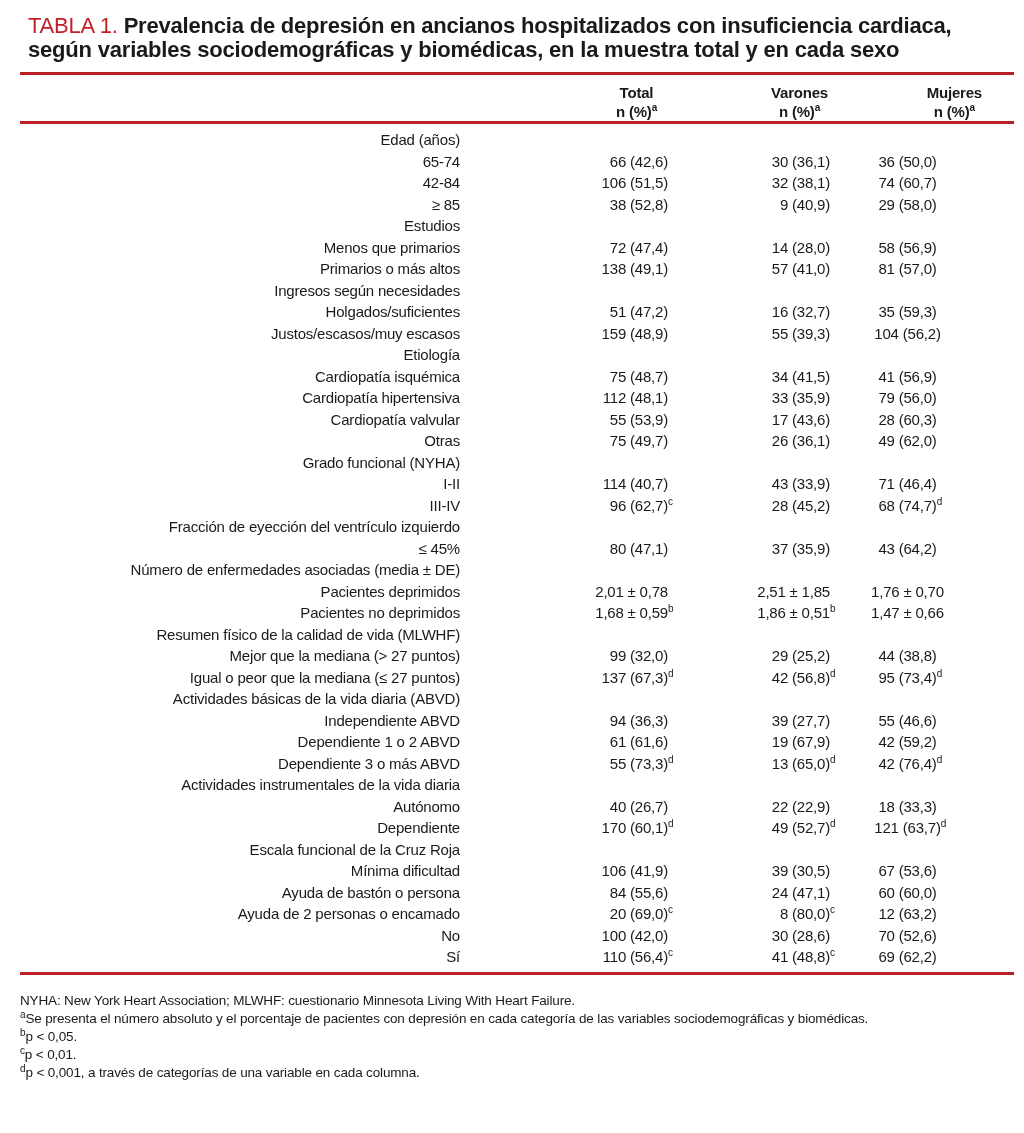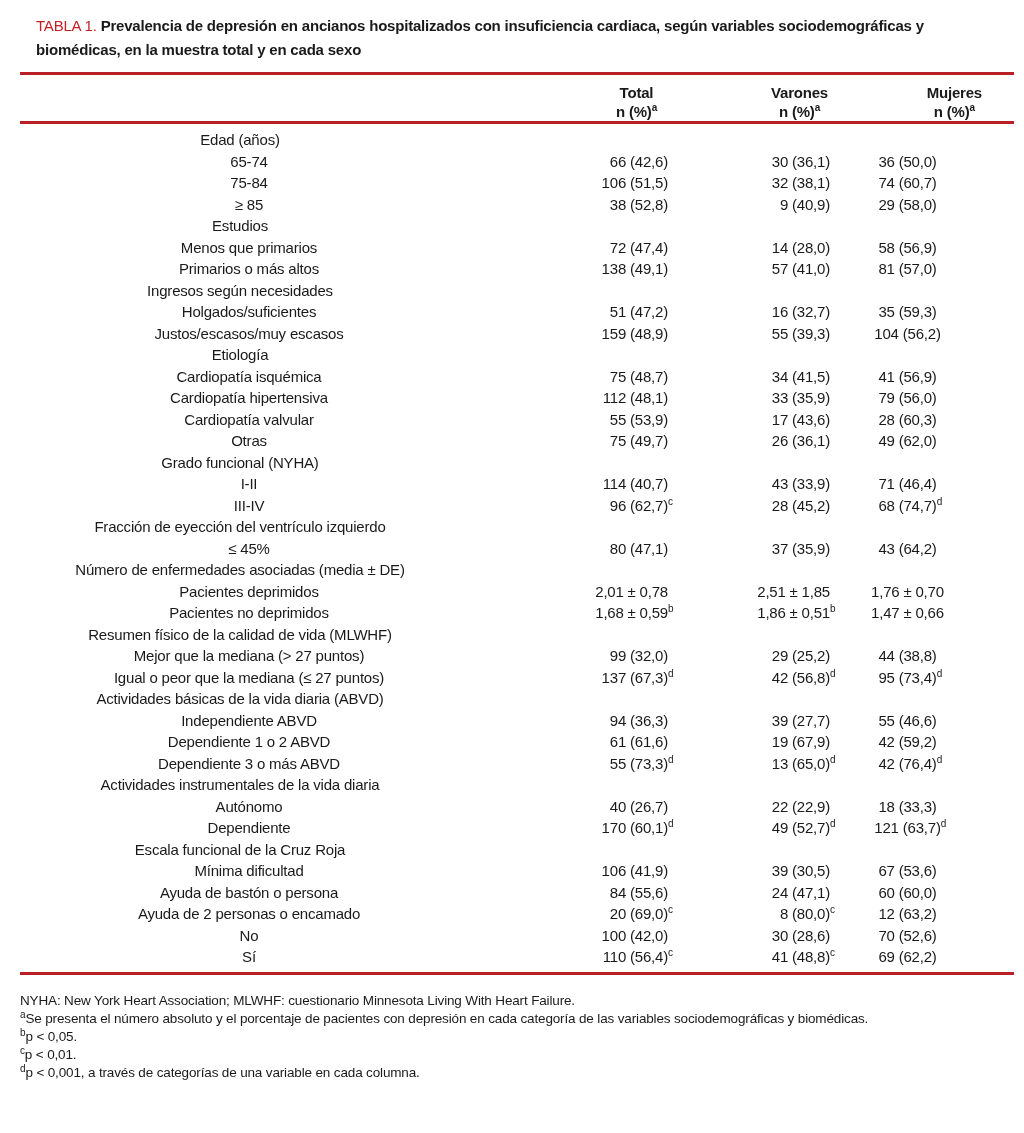--- a/index.html
+++ b/index.html
@@ -1,33 +1,33 @@
 <!DOCTYPE html>
 <html style="--red: #b92025; --title-red: #c42127;"><head>
 <meta charset="utf-8">
 <style>
   html,body{margin:0;padding:0;background:#fff;}
   body{width:1024px;height:1133px;font-family:"Liberation Sans",sans-serif;color:#1a1a1a;-webkit-font-smoothing:antialiased;}
   .page{padding:14px 10px 0 20px;}
-  .title{font-size:15px;font-weight:bold;line-height:24px;margin:0 30px 10px 16px;letter-spacing:-0.2px;}
+  .title{font-size:22px;font-weight:bold;line-height:24px;margin:0 30px 10px 8px;letter-spacing:-0.2px;}
   .title .tnum{color:var(--title-red,#c42127);font-weight:normal;}
   table{border-collapse:collapse;table-layout:fixed;width:994px;border-top:3px solid var(--red,#b92025);}
   col.c-label{width:440px;}
   col.c-total{width:208px;}
   col.c-varones{width:162px;}
   col.c-mujeres{width:184px;}
   thead th{border-bottom:3px solid var(--red,#b92025);font-size:15px;font-weight:bold;text-align:right;vertical-align:top;padding:8px 0 0 0;letter-spacing:-0.2px;}
   thead th .hblock{display:inline-block;text-align:center;line-height:19px;white-space:nowrap;}
   th.th-total{padding-right:11px;}
   th.th-varones{padding-right:2px;}
   th.th-mujeres{padding-right:32px;}
   tbody td{font-size:15px;line-height:21.5px;height:21.5px;padding:0;white-space:nowrap;letter-spacing:-0.2px;}
   tbody tr:first-child td{padding-top:5px;}
   tbody tr:last-child td{border-bottom:3px solid var(--red,#b92025);padding-bottom:4px;}
-  td.lbl{text-align:center;}
+  td.lbl{text-align:right;}
   td.lbl.indent{padding-left:18px;}
   td.val{text-align:right;}
   td.val.col2{padding-right:29px;text-align:center;}
   sup{font-size:10px;line-height:0;}
   sup.cs{display:inline-block;width:0;white-space:nowrap;vertical-align:super;}
   .footnotes{margin-top:17px;font-size:13.5px;line-height:18px;letter-spacing:-0.15px;}
   .footnotes p{margin:0;}
 </style>
 </head>
 <body>
@@ -68,21 +68,21 @@
           <td class="val col1"><span></span></td>
           <td class="val col2"><span></span></td>
         </tr>
         <tr>
           <td class="lbl indent">65-74</td>
           <td class="val col0"><span>66 (42,6)</span></td>
           <td class="val col1"><span>30 (36,1)</span></td>
           <td class="val col2"><span>36 (50,0)</span></td>
         </tr>
         <tr>
-          <td class="lbl indent">75-84</td>
+          <td class="lbl indent">42-84</td>
           <td class="val col0"><span>106 (51,5)</span></td>
           <td class="val col1"><span>32 (38,1)</span></td>
           <td class="val col2"><span>74 (60,7)</span></td>
         </tr>
         <tr>
           <td class="lbl indent">≥ 85</td>
           <td class="val col0"><span>38 (52,8)</span></td>
           <td class="val col1"><span>9 (40,9)</span></td>
           <td class="val col2"><span>29 (58,0)</span></td>
         </tr>

